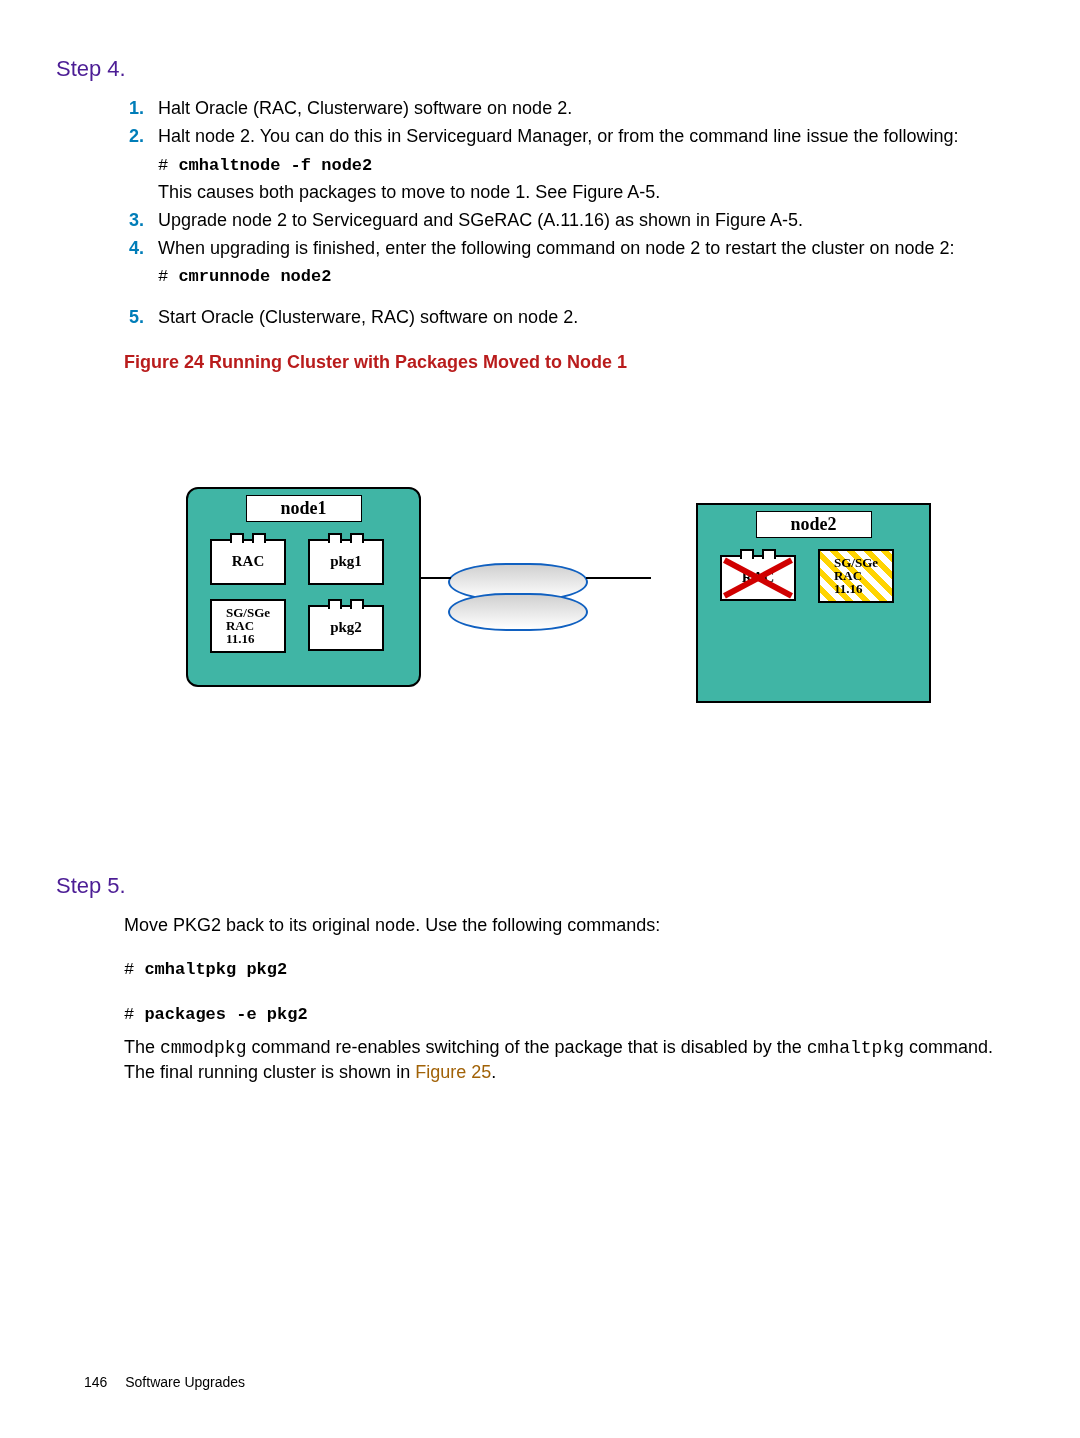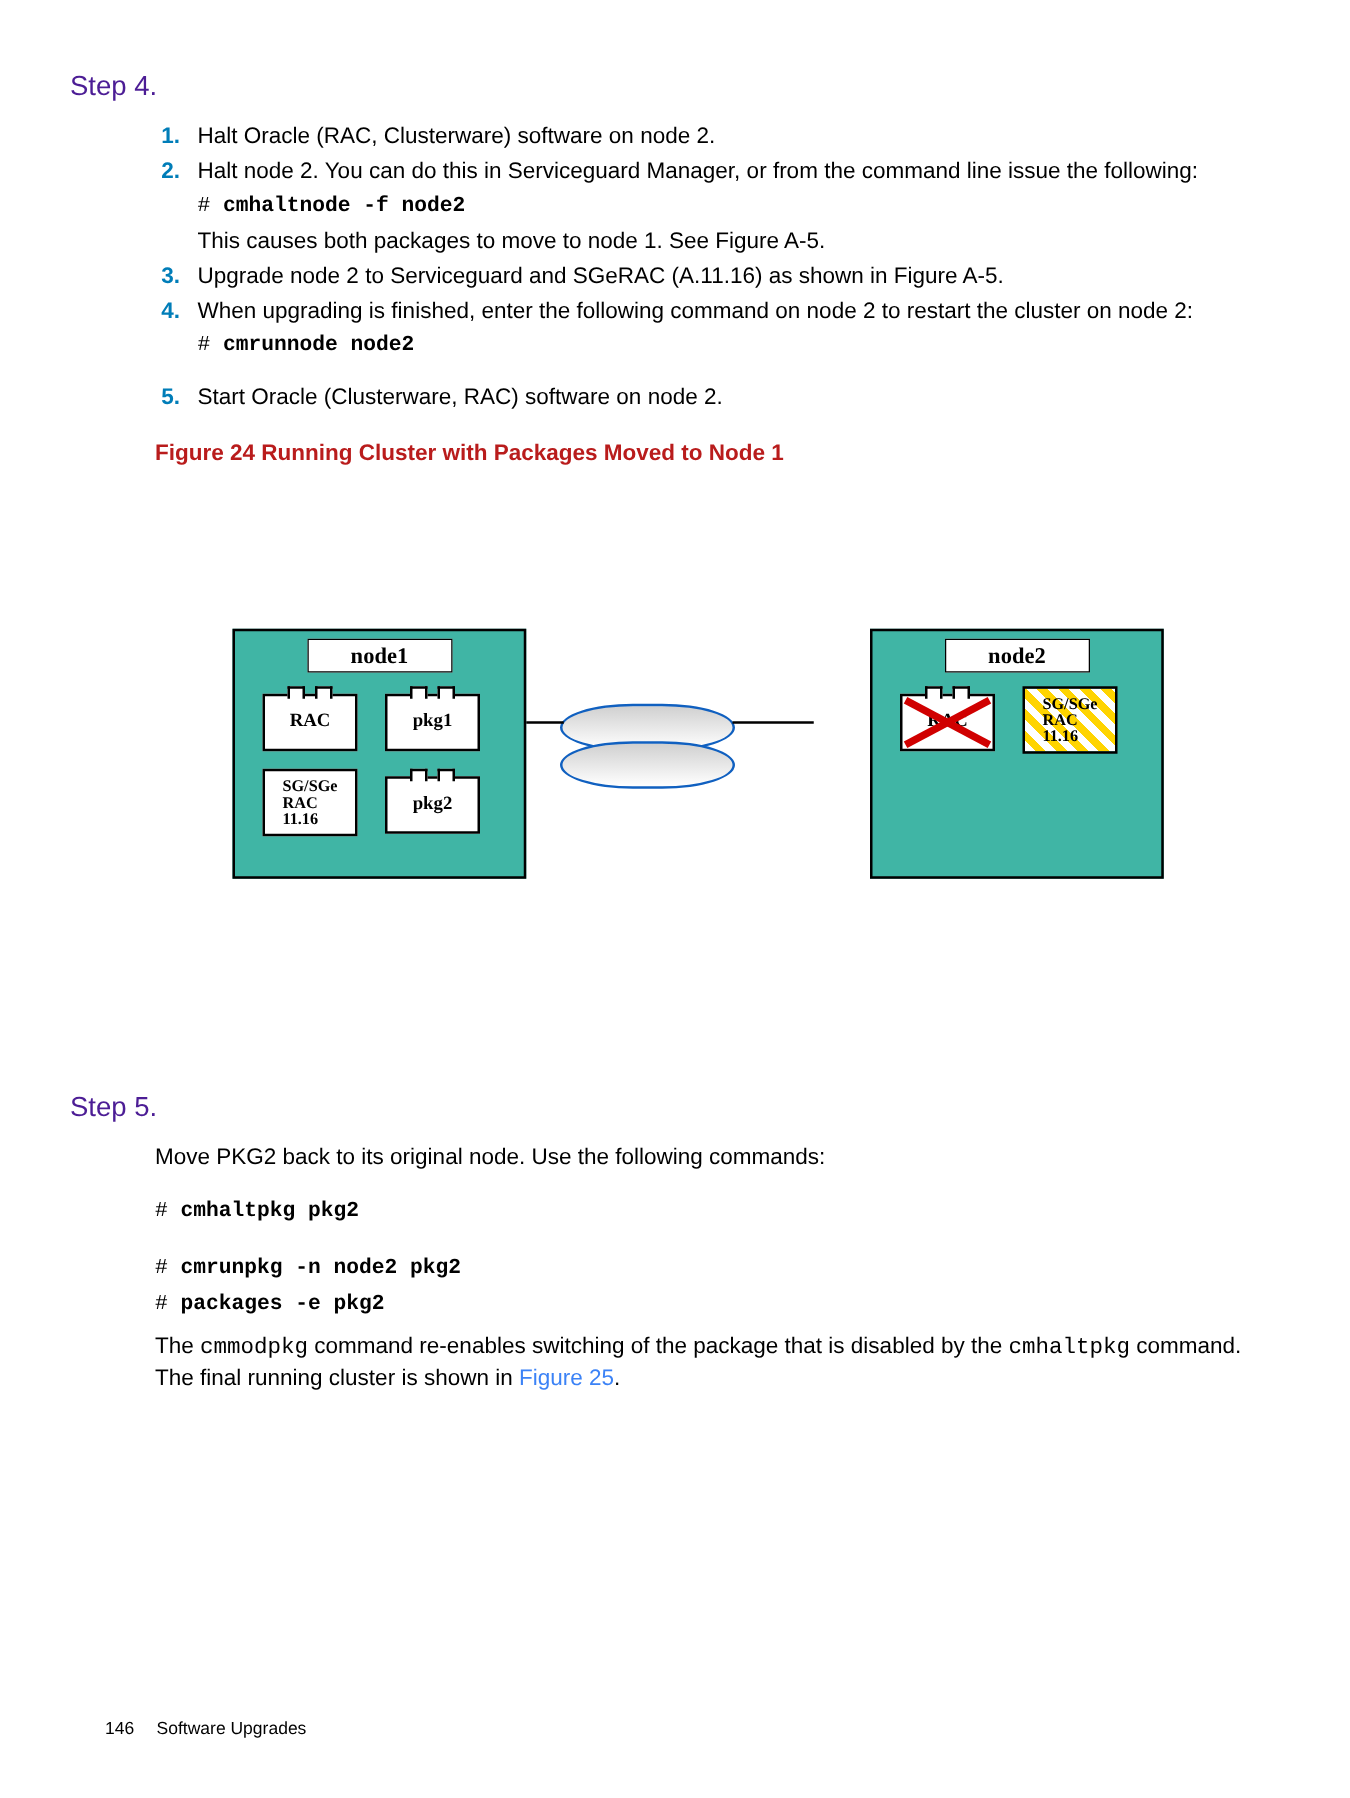--- a/index.html
+++ b/index.html
@@ -52,21 +52,21 @@
     height: 280px;
     position: relative;
   }
   .node-box {
     position: absolute;
     border: 2px solid #000;
     background: #40b5a5;
     width: 235px;
     height: 200px;
   }
-  .node1 { left: 0; top: 30px; }
+  .node1 { left: 0; top: 14px; border-radius: 12px; }
   .node2 { left: 465px; top: 30px; margin-left: 45px; }
   .node-label {
     position: absolute;
     top: 6px;
     left: 50%;
     transform: translateX(-50%);
     font-family: "Times New Roman", serif;
     font-weight: 700;
     font-size: 18px;
     background: #fff;
@@ -135,21 +135,21 @@
     background: #000;
   }
   .footer {
     position: absolute;
     bottom: 48px;
     left: 56px;
     font-size: 14px;
   }
   .footer .pg { margin-right: 14px; margin-left: 28px; }
   .mono { font-family: "Courier New", monospace; }
-  .blue-link { color: #3b82f6; }
+  .blue-link { color: #a16207; }
   .step5-body { margin-left: 68px; margin-top: 10px; line-height: 1.35; }
   .cmd-block { margin: 22px 0 8px 0; }
   .spacer-lg { height: 120px; }
 </style>
 </head>
 <body>
 
 <div class="step-heading">Step 4.</div>
 
 <div class="ol-wrap">
@@ -228,23 +228,20 @@
 <div class="step-heading">Step 5.</div>
 <div class="step5-body">
   <div>Move PKG2 back to its original node. Use the following commands:</div>
   <div class="cmd-block">
     <div class="cmd-line">
       <span># </span><span class="cmd-bold">cmhaltpkg pkg2</span>
     </div>
   </div>
   <div class="cmd-block">
     <div class="cmd-line">
-      <span># </span><span class="cmd-bold">cmrunpkg -n node2 pkg2</span>
-    </div>
-    <div class="cmd-line">
       <span># </span><span class="cmd-bold">packages -e pkg2</span>
     </div>
   </div>
   <div>
     <span>The </span><span class="mono">cmmodpkg</span><span> command re-enables switching of the package that is disabled by the </span><span class="mono">cmhaltpkg</span><span> command. The final running cluster is shown in </span><span class="blue-link">Figure 25</span><span>.</span>
   </div>
 </div>
 
 <div class="footer">
   <span class="pg">146</span>

